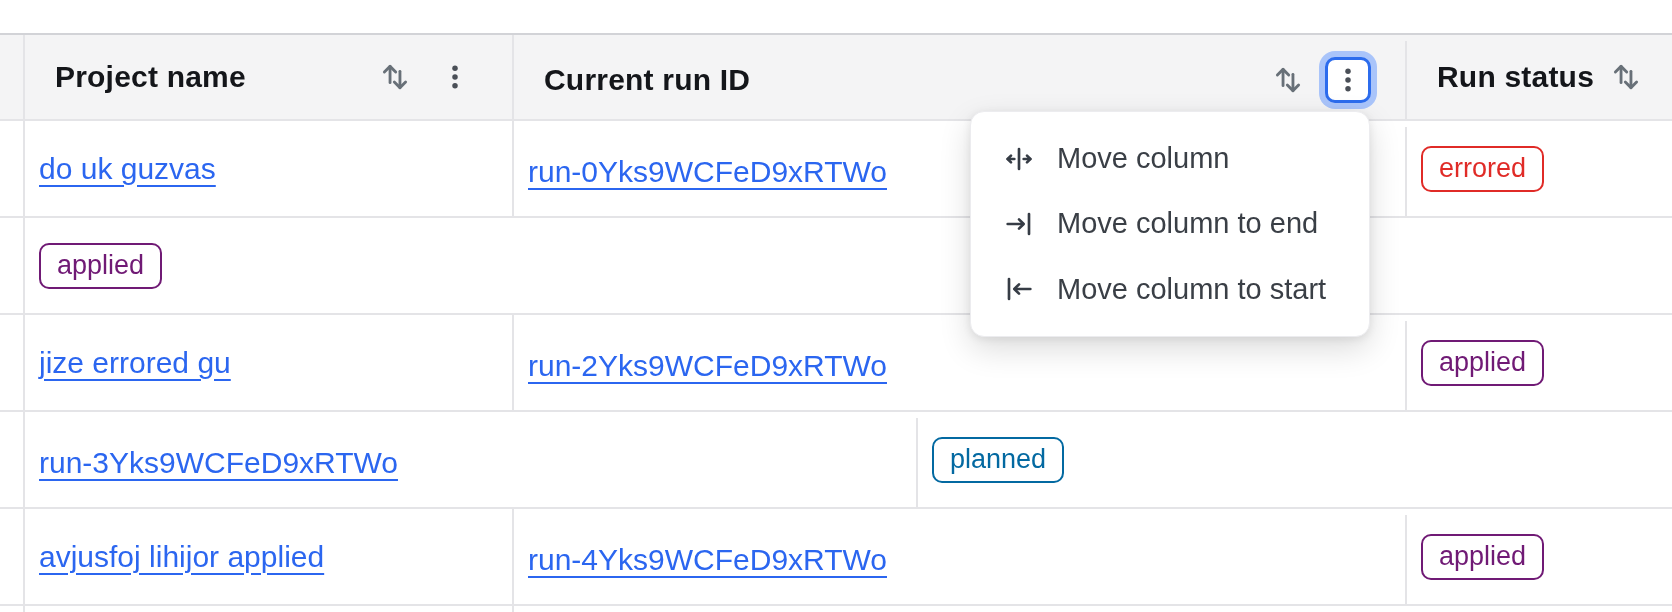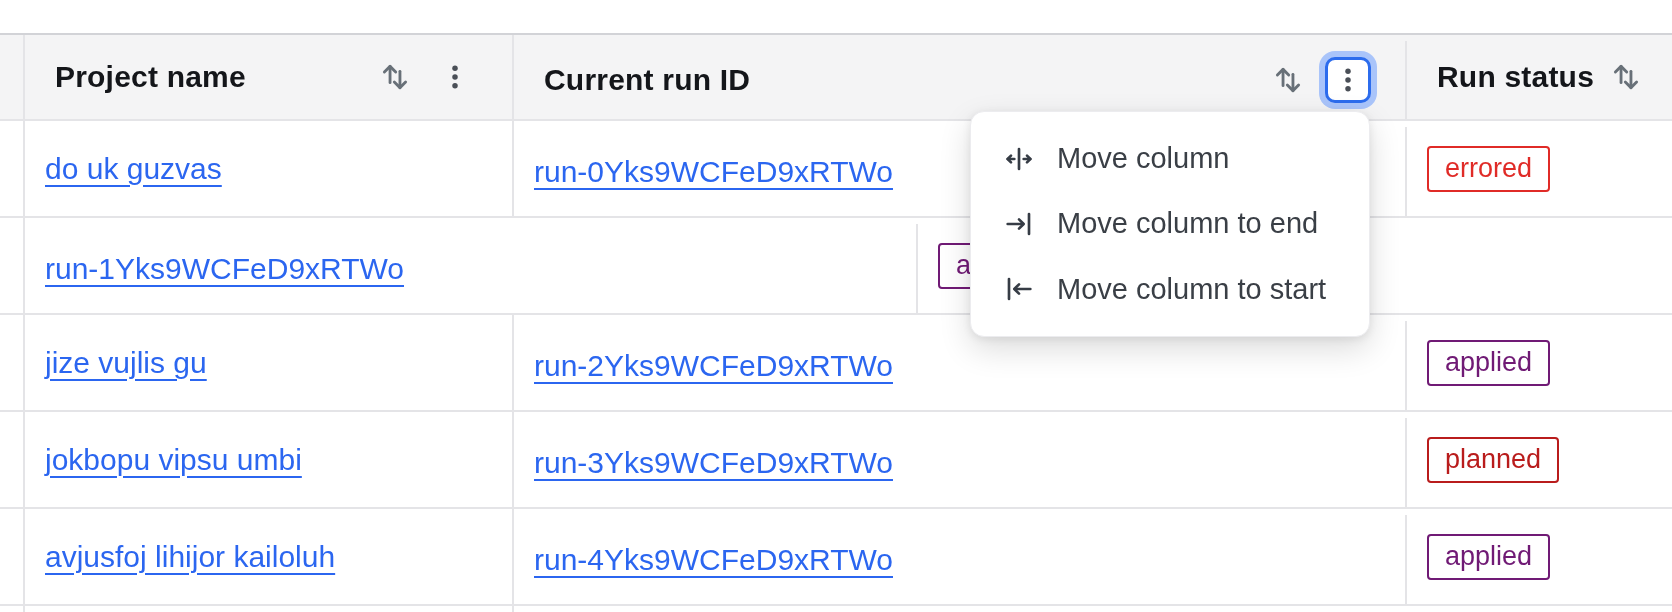--- a/index.html
+++ b/index.html
@@ -23,29 +23,29 @@
 
   .hcell { display: flex; align-items: center; padding: 0 34px 0 30px; }
   .hlabel { font-size: 30px; font-weight: 700; color: #14161a; letter-spacing: 0.2px; white-space: nowrap; }
 
   .iconbtn { display: flex; align-items: center; justify-content: center;
              width: 46px; height: 46px; flex: none; background: transparent;
              border: none; border-radius: 10px; cursor: pointer; padding: 0; }
   .sortbtn { margin-left: auto; margin-right: 14px; }
   .kebabbtn.focused { background: #fff; border: 3px solid #2c6ced; box-shadow: 0 0 0 6px #a9c4fa; }
 
-  .bcell { display: flex; align-items: center; padding: 0 20px; overflow: hidden; }
+  .bcell { display: flex; align-items: center; padding: 0 14px; overflow: hidden; }
   .link { color: #2b66f0; font-size: 30px; text-decoration: underline;
           text-decoration-thickness: 2px; text-underline-offset: 6px; white-space: nowrap; cursor: pointer; }
 
   .badge { display: inline-flex; align-items: center; height: 46px; padding: 0 16px;
-           border: 2.5px solid currentColor; border-radius: 4px; font-size: 27px; white-space: nowrap; }
+           border: 2.5px solid currentColor; border-radius: 10px; font-size: 27px; white-space: nowrap; }
   .badge[data-status="errored"] { color: #e02b27; }
   .badge[data-status="applied"] { color: #701a75; }
-  .badge[data-status="planned"] { color: #b91c1c; }
+  .badge[data-status="planned"] { color: #0369a1; }
 
   .menu { position: absolute; left: 970px; top: 111px; width: 400px; height: 226px;
           background: #fff; border: 1px solid #ececef; border-radius: 14px;
           box-shadow: 0 12px 32px rgba(0,0,0,0.14), 0 2px 8px rgba(0,0,0,0.08);
           padding: 14px 0; z-index: 10; display: flex; flex-direction: column; }
   .menu-item { display: flex; align-items: center; gap: 22px; height: 66px;
                padding: 0 32px; cursor: pointer; }
   .micon { display: flex; align-items: center; justify-content: center; width: 32px; height: 32px; flex: none; }
   .mlabel { font-size: 29px; color: #3a3f46; white-space: nowrap; }
 
@@ -139,58 +139,52 @@
       <div class="bcell col2">
         <a class="link">run-0Yks9WCFeD9xRTWo</a>
       </div>
       <div class="bcell col3">
         <span class="badge" data-status="errored">errored</span>
       </div>
     </div>
 
     <div class="row body-row">
       <div class="spacer"></div>
-      <div class="bcell col2">
-        <a class="link">run-1Yks9WCFeD9xRTWo</a>
-      </div>
       <div class="bcell col3">
         <span class="badge" data-status="applied">applied</span>
       </div>
     </div>
 
     <div class="row body-row">
       <div class="spacer"></div>
       <div class="bcell col1">
-        <a class="link">jize vujlis gu</a>
+        <a class="link">jize errored gu</a>
       </div>
       <div class="bcell col2">
         <a class="link">run-2Yks9WCFeD9xRTWo</a>
       </div>
       <div class="bcell col3">
         <span class="badge" data-status="applied">applied</span>
       </div>
     </div>
 
     <div class="row body-row">
       <div class="spacer"></div>
+      <div class="bcell col2">
+        <a class="link">run-3Yks9WCFeD9xRTWo</a>
+      </div>
+      <div class="bcell col3">
+        <span class="badge" data-status="planned">planned</span>
+      </div>
+    </div>
+
+    <div class="row body-row">
+      <div class="spacer"></div>
       <div class="bcell col1">
-        <a class="link">jokbopu vipsu umbi</a>
-      </div>
-      <div class="bcell col2">
-        <a class="link">run-3Yks9WCFeD9xRTWo</a>
-      </div>
-      <div class="bcell col3">
-        <span class="badge" data-status="planned">planned</span>
-      </div>
-    </div>
-
-    <div class="row body-row">
-      <div class="spacer"></div>
-      <div class="bcell col1">
-        <a class="link">avjusfoj lihijor kailoluh</a>
+        <a class="link">avjusfoj lihijor applied</a>
       </div>
       <div class="bcell col2">
         <a class="link">run-4Yks9WCFeD9xRTWo</a>
       </div>
       <div class="bcell col3">
         <span class="badge" data-status="applied">applied</span>
       </div>
     </div>
 
     <div class="row sliver-row">

